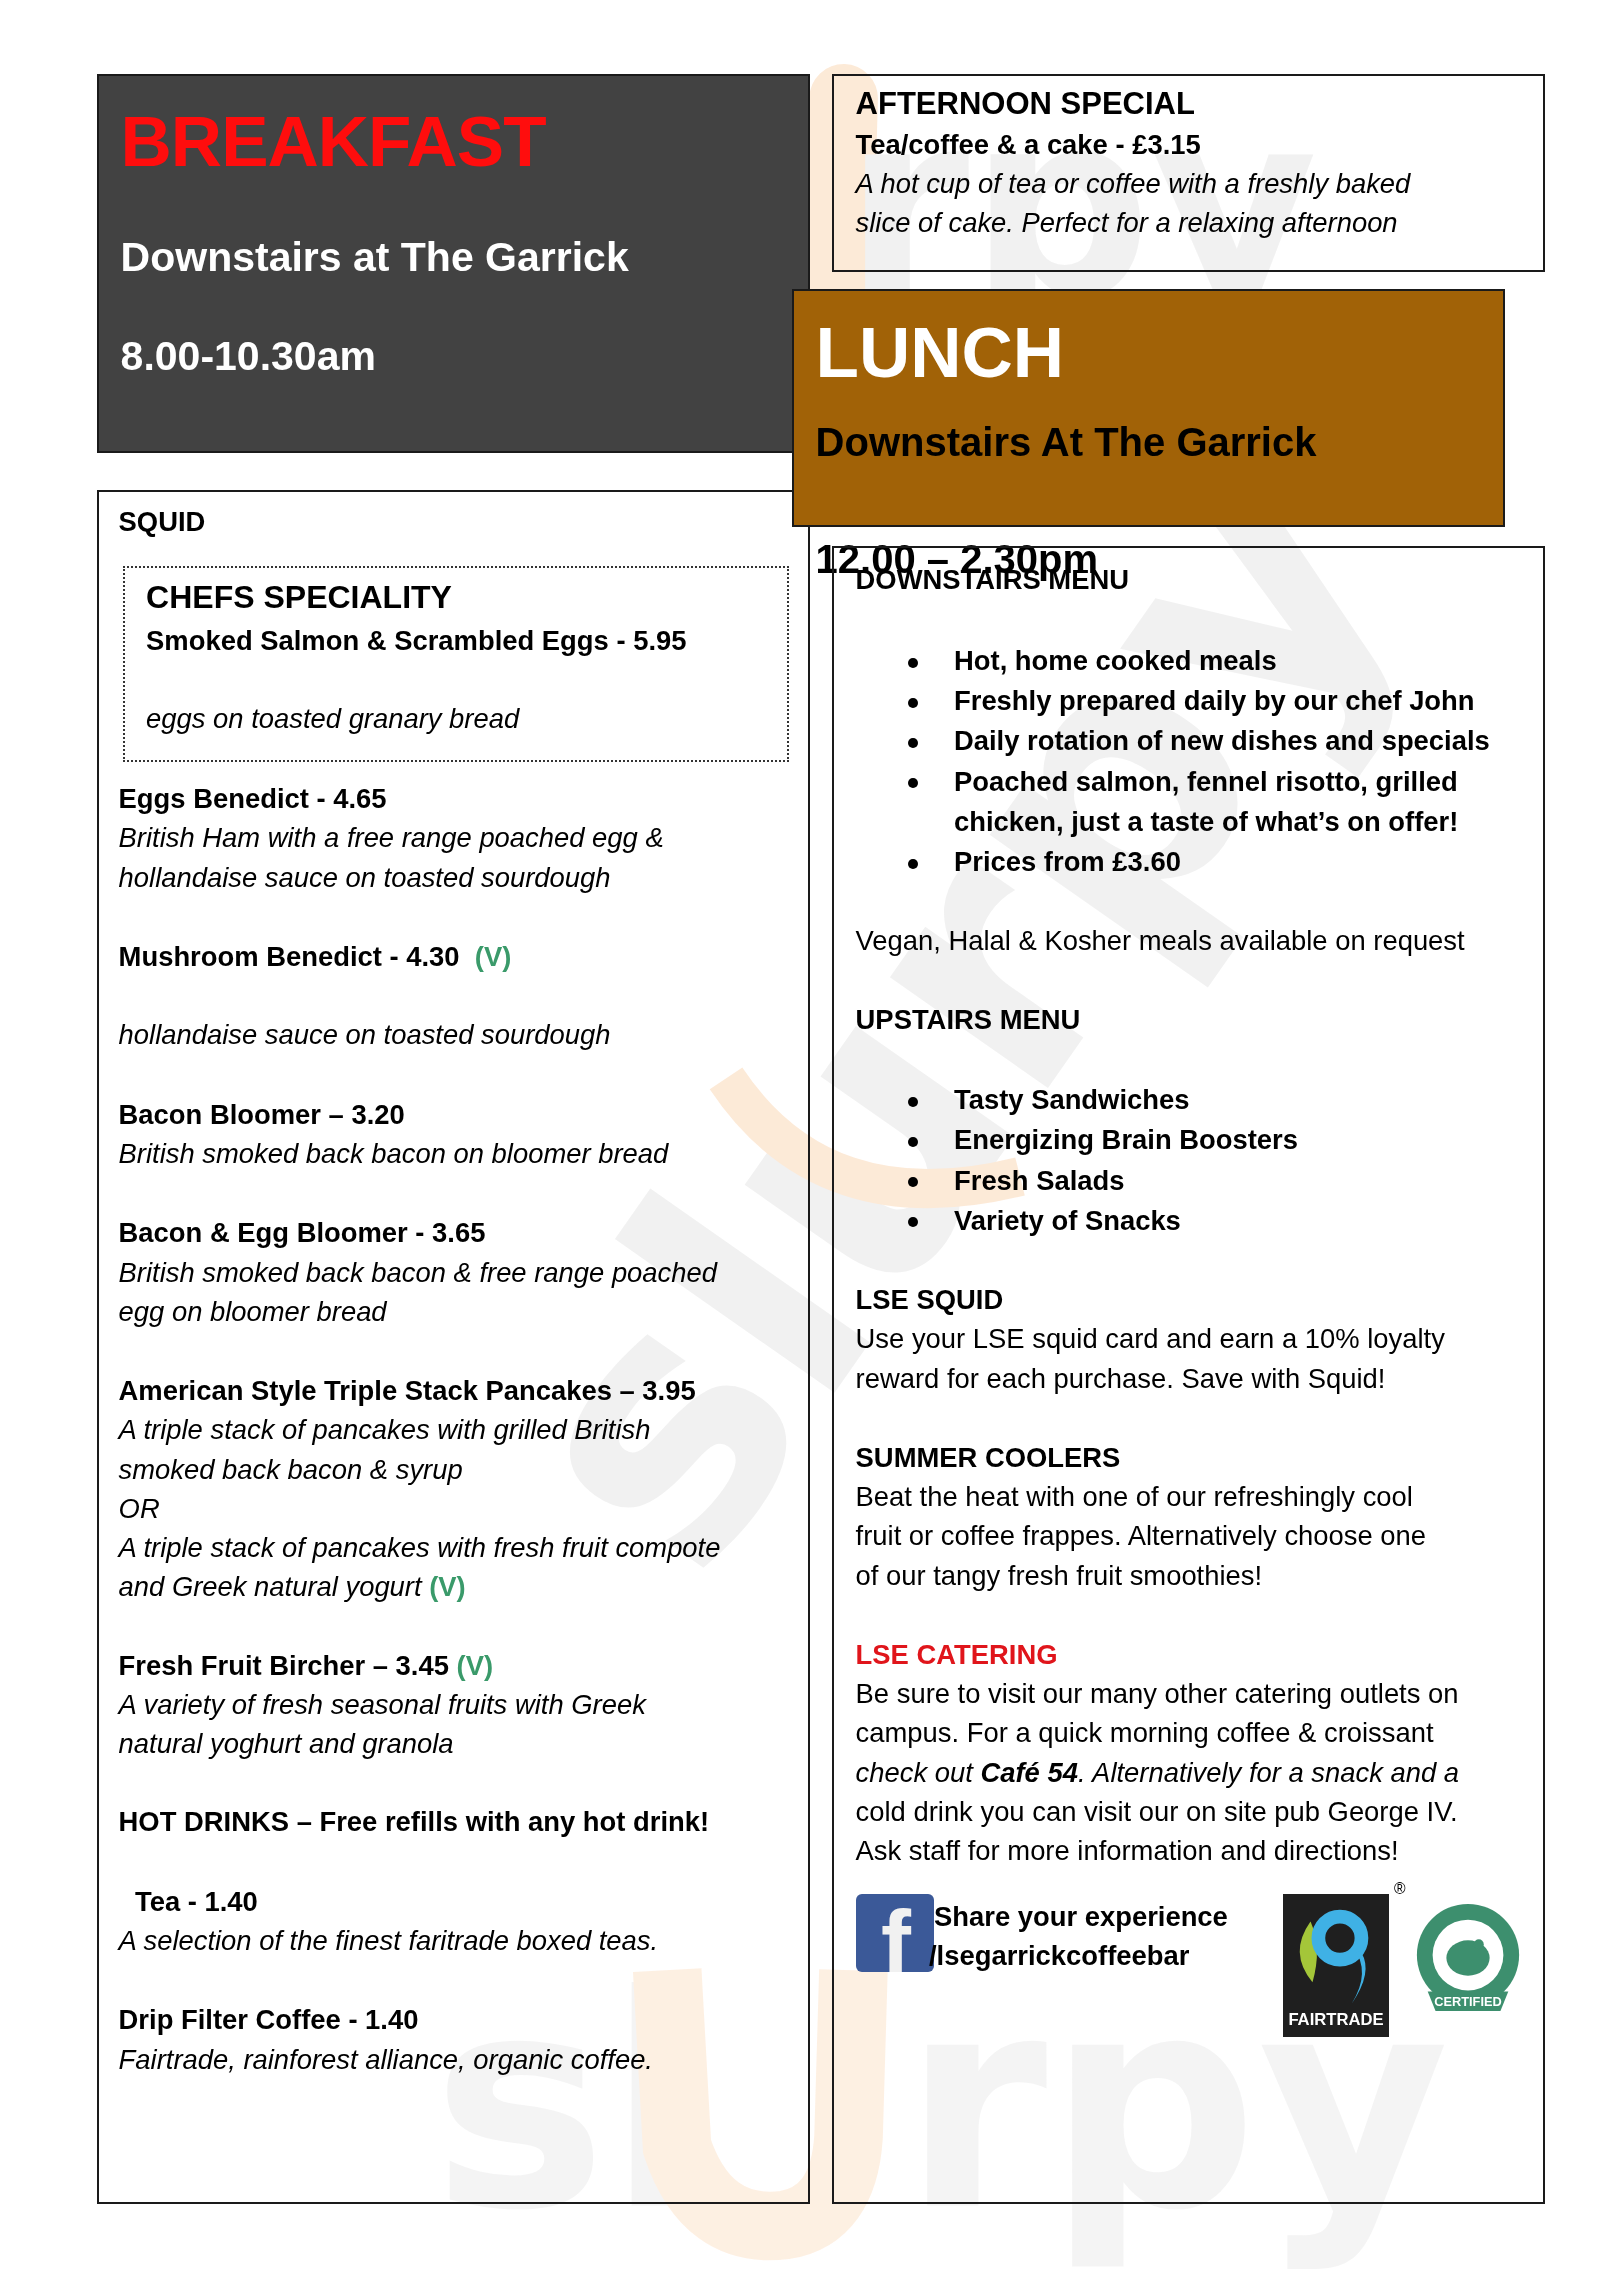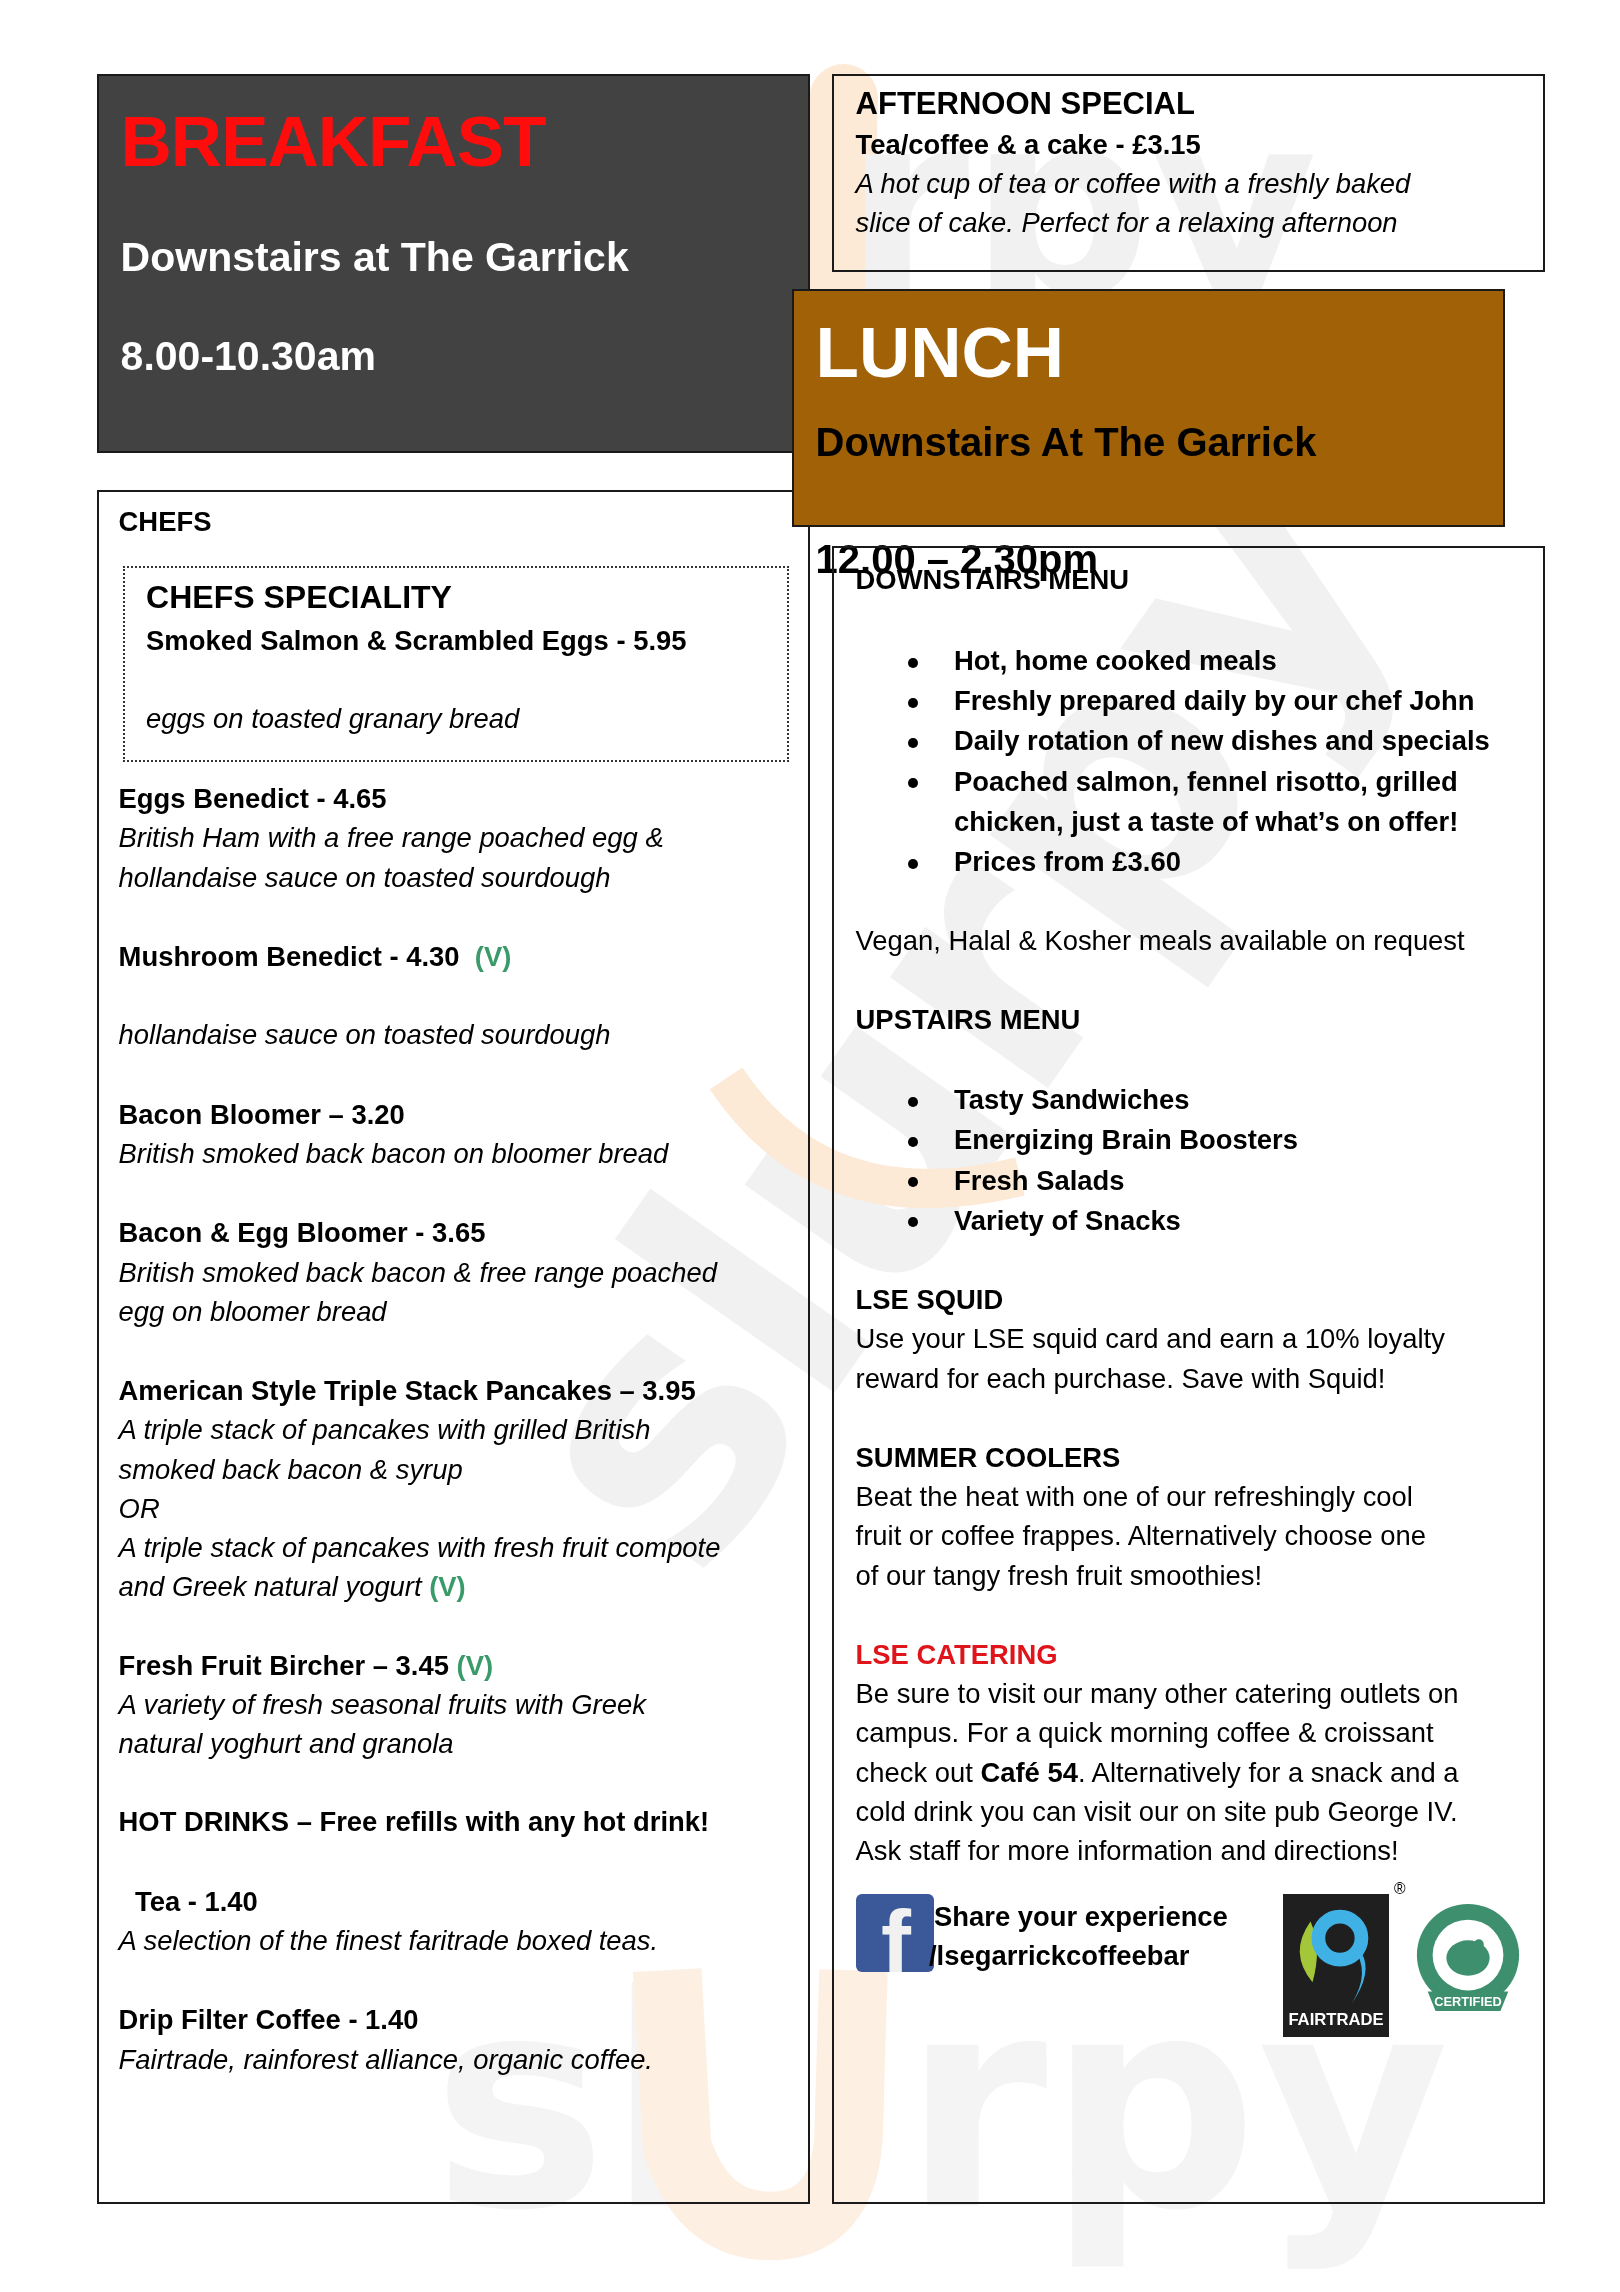--- a/index.html
+++ b/index.html
@@ -65,21 +65,21 @@
   </svg>
 </div>
 
 <div id="breakfast" class="box">
   <div class="txt title">BREAKFAST</div>
   <div class="txt loc">Downstairs at The Garrick</div>
   <div class="txt time">8.00-10.30am</div>
 </div>
 
 <div id="menu" class="box">
-  <div class="txt b fs29" style="left:19.6px;top:9.8px;">CHEFS</div>
+  <div class="txt b fs29" style="left:19.6px;top:9.8px;">SQUID</div>
 
   <div id="chefs">
     <div class="txt b" style="left:21.6px;top:7.8px;font-size:32px;line-height:43px;">CHEFS SPECIALITY</div>
     <div class="txt b fs29" style="left:21.6px;top:53px;">Smoked Salmon &amp; Scrambled Eggs - 5.95</div>
     <div class="txt i fs29" style="left:21.6px;top:131px;">eggs on toasted granary bread</div>
   </div>
 
   <div class="txt b fs29" style="left:19.6px;top:287px;">Eggs Benedict - 4.65</div>
   <div class="txt i fs29" style="left:19.6px;top:326px;">British Ham with a free range poached egg &amp;</div>
   <div class="txt i fs29" style="left:19.6px;top:366px;">hollandaise sauce on toasted sourdough</div>
@@ -163,21 +163,21 @@
   <div class="txt fs29" style="left:21.6px;top:811px;">reward for each purchase. Save with Squid!</div>
 
   <div class="txt b fs29" style="left:21.6px;top:890px;">SUMMER COOLERS</div>
   <div class="txt fs29" style="left:21.6px;top:929px;">Beat the heat with one of our refreshingly cool</div>
   <div class="txt fs29" style="left:21.6px;top:968px;">fruit or coffee frappes. Alternatively choose one</div>
   <div class="txt fs29" style="left:21.6px;top:1008px;">of our tangy fresh fruit smoothies!</div>
 
   <div class="txt b fs29 red" style="left:21.6px;top:1087px;">LSE CATERING</div>
   <div class="txt fs29" style="left:21.6px;top:1126px;">Be sure to visit our many other catering outlets on</div>
   <div class="txt fs29" style="left:21.6px;top:1165px;">campus. For a quick morning coffee &amp; croissant</div>
-  <div class="txt fs29" style="left:21.6px;top:1205px;"><span>check out </span><span class="b">Café 54</span><span>. Alternatively for a snack and a</span></div>
+  <div class="txt fs29" style="left:21.6px;top:1205px;font-style:italic;"><span>check out </span><span class="b">Café 54</span><span>. Alternatively for a snack and a</span></div>
   <div class="txt fs29" style="left:21.6px;top:1244px;">cold drink you can visit our on site pub George IV.</div>
   <div class="txt fs29" style="left:21.6px;top:1283px;">Ask staff for more information and directions!</div>
 
   <div class="fb" style="left:21.6px;top:1346px;">
       <span>f</span>
     </div>
   <div class="txt b fs29" style="left:100px;top:1349px;">Share your experience</div>
   <div class="txt b fs29" style="left:95px;top:1388px;">/lsegarrickcoffeebar</div>
 
   <div class="ft" style="left:449px;top:1346px;">

